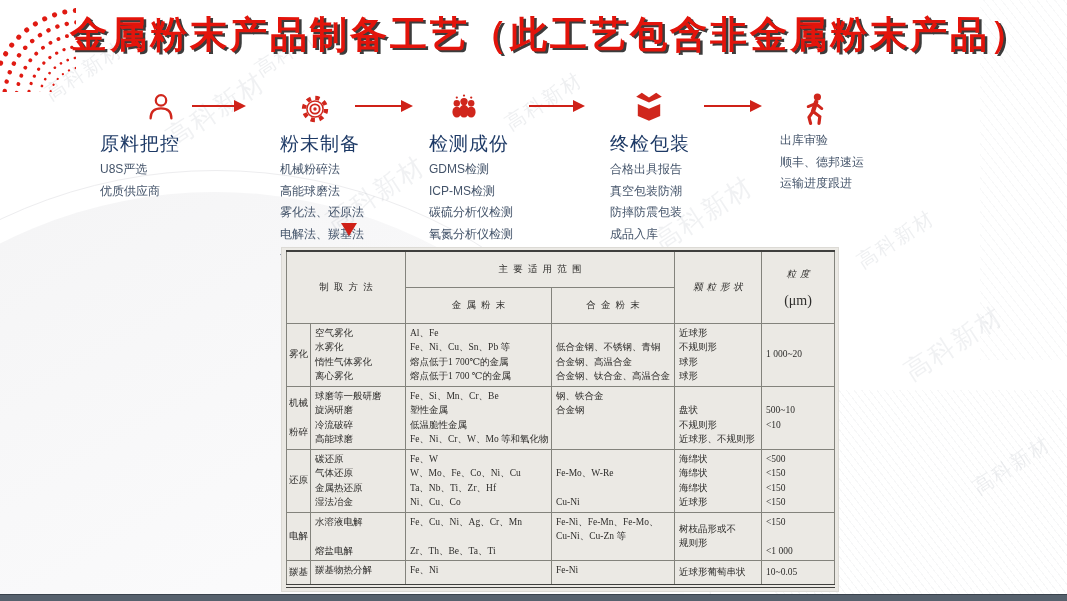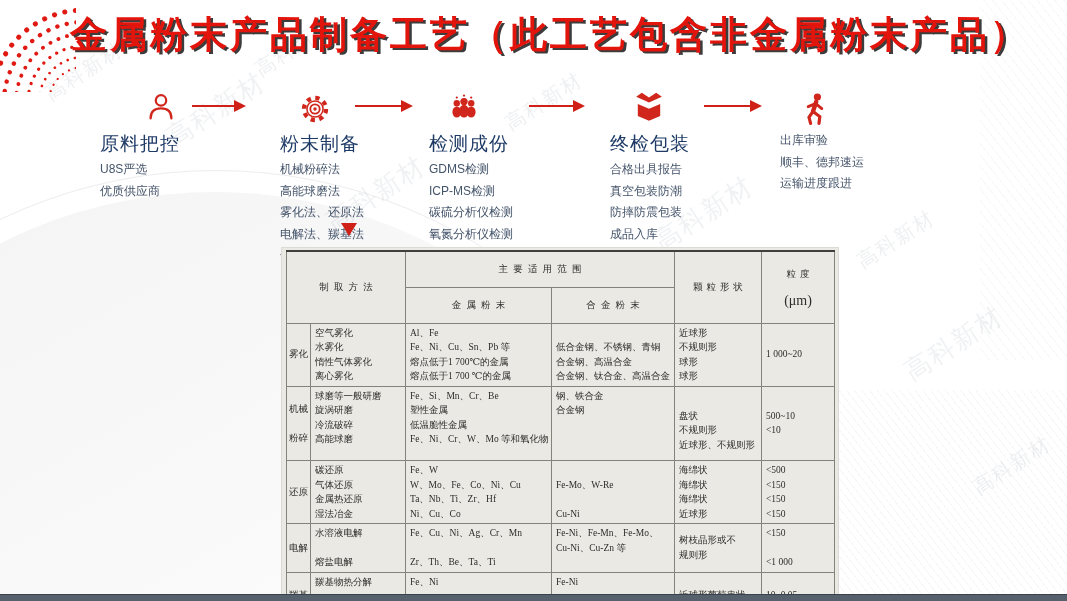--- a/index.html
+++ b/index.html
@@ -71,24 +71,24 @@
   .scan col.c-cat{width:24px;} .scan col.c-method{width:95px;}
   .scan col.c-metal{width:146px;} .scan col.c-alloy{width:123px;}
   .scan col.c-shape{width:87px;} .scan col.c-size{width:73px;}
   .scan th,.scan td{
     border:1px solid #83837c; color:#2e2d2b; font-weight:normal;
     font-size:9.5px; line-height:14.5px; padding:2px 1px 2px 4px;
     white-space:pre-line; overflow:hidden; vertical-align:top; text-align:left;
   }
   .scan th{text-align:center; vertical-align:middle; padding:1px 2px;}
   .ls-wide{letter-spacing:0.55em; text-indent:0.55em;margin-top:40px;}
-  .ls-med{letter-spacing:0.4em; text-indent:0.4em;}
+  .ls-med{letter-spacing:0.4em; text-indent:0.4em;font-style:italic;}
   .hr1{height:20px;} .hr2{height:20px;}
   .gr-0{height:62px;} .gr-1{height:62px;} .gr-2{height:58px;} .gr-3{height:48px;} .gr-4{height:22px;}
-  td.cell-cat{vertical-align:middle; text-align:center; padding:15px 0;}
+  td.cell-cat{vertical-align:middle; text-align:center; padding:4px 0;}
   td.cell-shape{vertical-align:middle;}
   td.cell-size{vertical-align:middle;}
   .size-sub{font-size:14px; letter-spacing:0; display:block; line-height:12px;}
   .size-top{display:block; line-height:13px;}
   
   .bottom-bar{
     position:absolute; left:0; bottom:0; width:1067px; height:6px; z-index:5;
     background:#56616d; border-top:1px solid #39424c;
   }
 </style>

